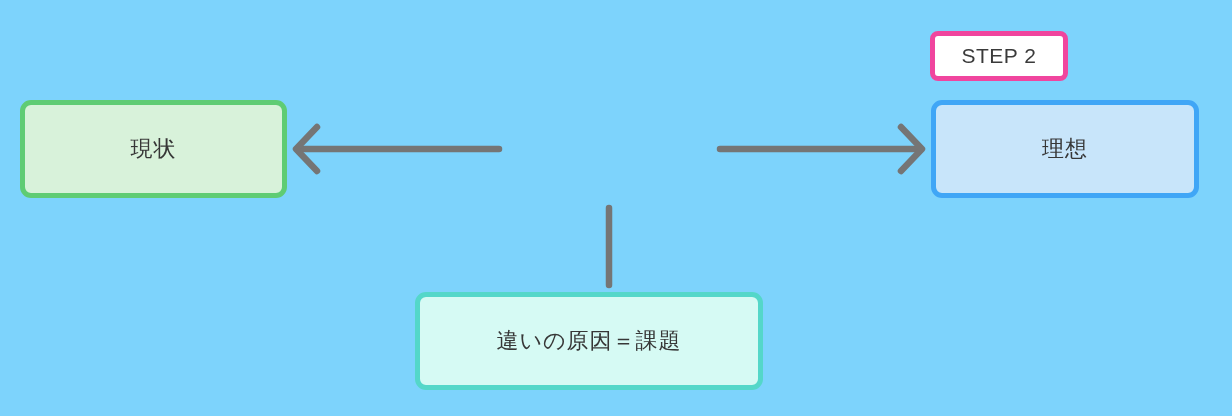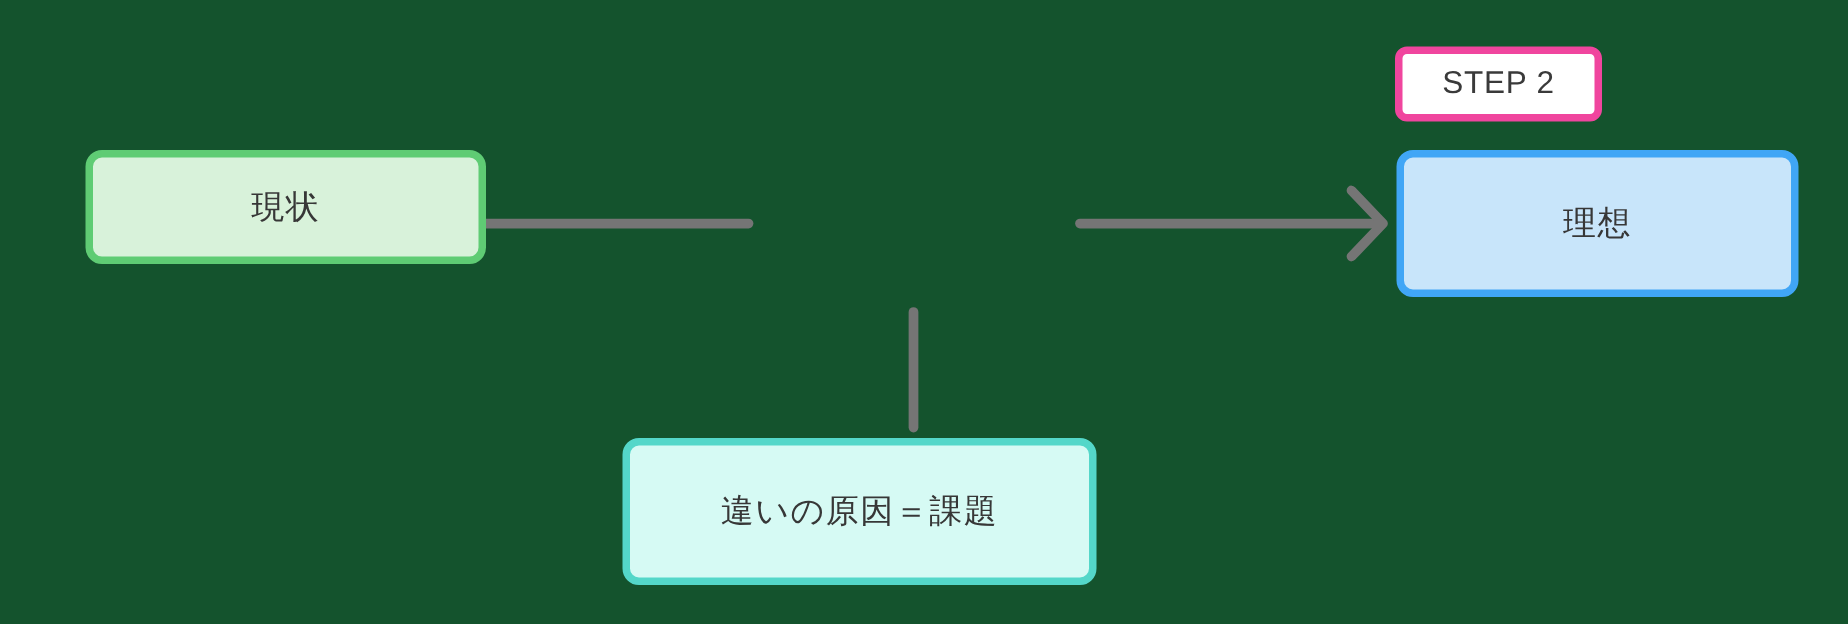--- a/index.html
+++ b/index.html
@@ -4,21 +4,21 @@
 <style>
   * { margin: 0; padding: 0; box-sizing: border-box; }
   html, body { background: #ffffff; }
   body {
     font-family: "Liberation Sans", "DejaVu Sans", sans-serif;
   }
   .canvas {
     position: relative;
     width: 1232px;
     height: 416px;
-    background: #14532d;
+    background: #7dd3fc;
     overflow: hidden;
   }
   .connectors {
     position: absolute;
     left: 0; top: 0;
     width: 1232px;
     height: 416px;
     pointer-events: none;
   }
   .connectors g {
@@ -37,24 +37,24 @@
     border-radius: 11px;
     background: #fff;
   }
   .node .label {
     font-size: 22px;
     font-weight: 500;
     color: #373737;
     letter-spacing: 1px;
     white-space: nowrap;
   }
-  .node-current  { left: 20px;  top: 100px; width: 267px; height: 76px; margin-left: 37px; }
+  .node-current  { left: 20px;  top: 100px; width: 267px; height: 98px; }
   .node-diff     { left: 499px; top: 100px; width: 221px; height: 97px; border-radius: 42px; }
   .node-ideal    { left: 931px; top: 100px; width: 268px; height: 98px; }
-  .node-cause    { left: 415px; top: 292px; width: 316px; height: 98px; }
+  .node-cause    { left: 415px; top: 292px; width: 348px; height: 98px; }
   .step-badge {
     position: absolute;
     left: 930px; top: 31px;
     width: 138px; height: 50px;
     display: flex;
     align-items: center;
     justify-content: center;
     border-style: solid;
     border-width: 5px;
     border-radius: 8px;

